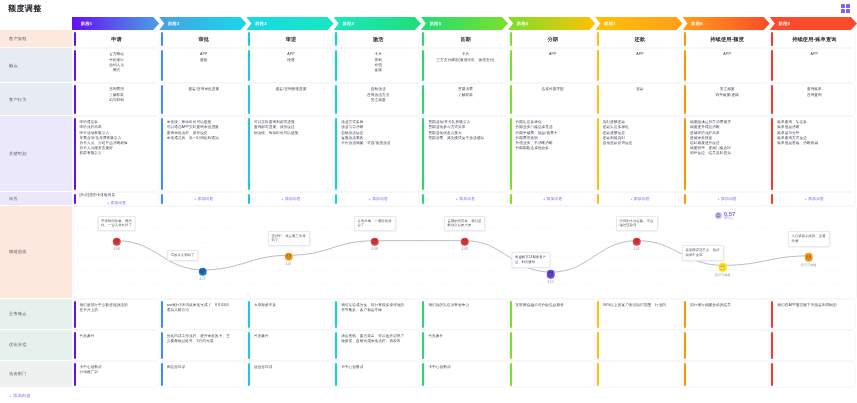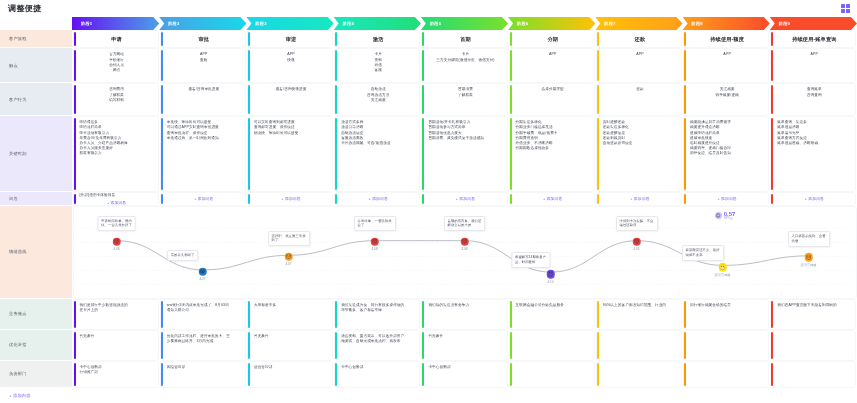--- a/index.html
+++ b/index.html
@@ -91,21 +91,21 @@
   
   .footer { height:15px; flex:0 0 15px; display:flex; align-items:center; padding-left:9px; background:#fff; }
   .footer .addcontent { font-size:4.2px; color:#7b61ff; letter-spacing:.2px; }
 </style>
 </head>
 <body>
 
 <div id="app">
 
   <div class="topbar">
-    <div class="title">调整便捷</div>
+    <div class="title">额度调整</div>
     <div class="grid-icon">
       <i></i>
         <i></i>
         <i></i>
         <i></i>
     </div>
   </div>
 
   <div class="stagebar">
     <div class="spacer"></div>

